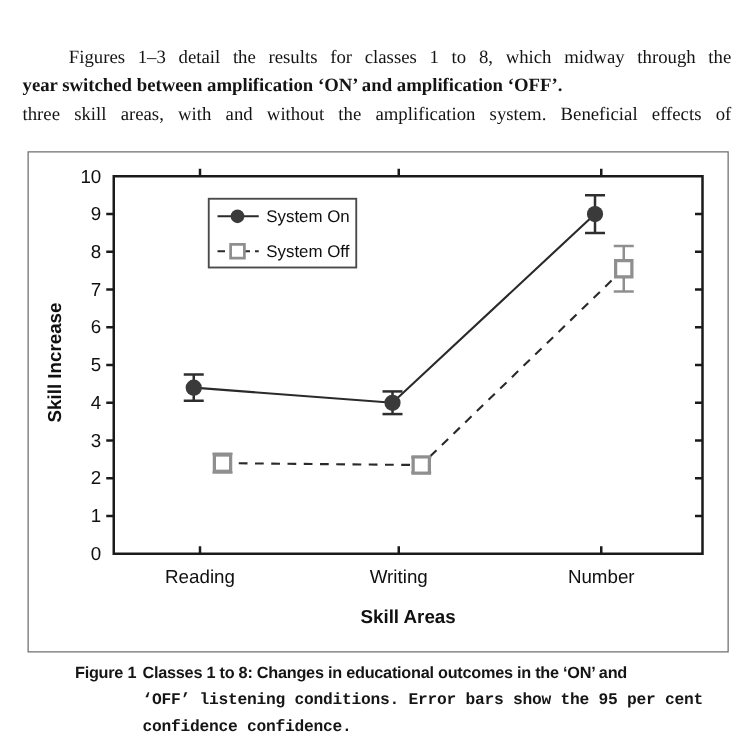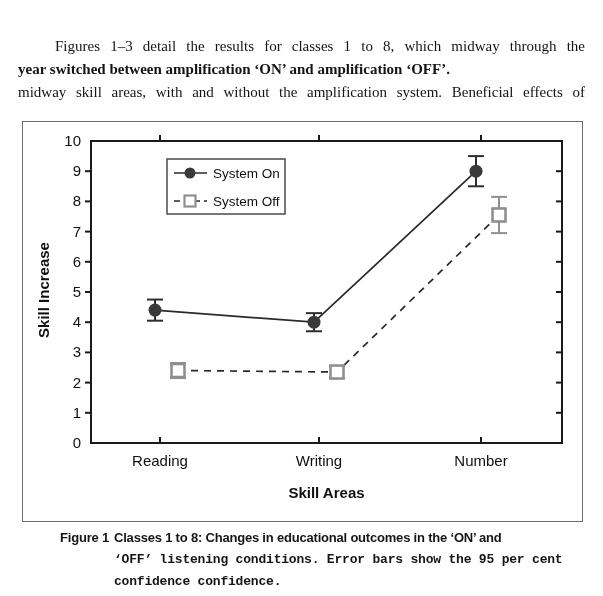--- a/index.html
+++ b/index.html
@@ -24,21 +24,21 @@
   svg text{font-family:"Liberation Sans",sans-serif;fill:#101010;}
 </style>
 </head>
 <body>
 
 <div id="page">
 
   <div id="body-text">
     <div class="pline indent">Figures 1–3 detail the results for classes 1 to 8, which midway through the</div>
     <div class="pline lastline">year switched between amplification ‘ON’ and amplification ‘OFF’.</div>
-    <div class="pline">midway skill areas, with and without the amplification system. Beneficial effects of</div>
+    <div class="pline">three skill areas, with and without the amplification system. Beneficial effects of</div>
   </div>
 
   <div id="figure-box">
     <svg id="figure-chart" width="559" height="399" viewBox="0 0 559 399">
         <rect x="68" y="19" width="471" height="302" fill="none" stroke="#1a1a1a" stroke-width="2"></rect>
         <g>
           <text x="58" y="326" text-anchor="end" font-size="15">0</text>
           <line x1="62" y1="290.8" x2="68" y2="290.8" stroke="#1a1a1a" stroke-width="2"></line>
           <line x1="533" y1="290.8" x2="539" y2="290.8" stroke="#1a1a1a" stroke-width="2"></line>
           <text x="58" y="295.8" text-anchor="end" font-size="15">1</text>

